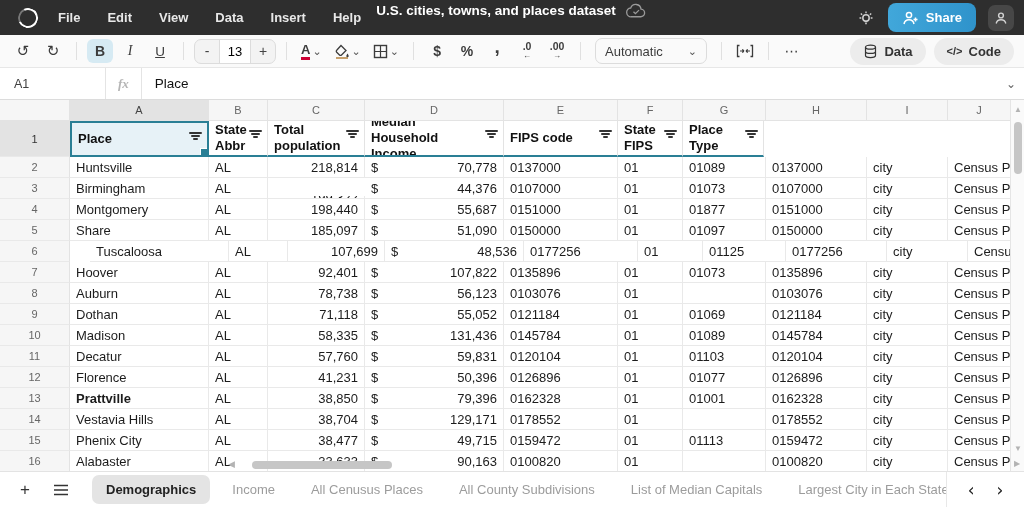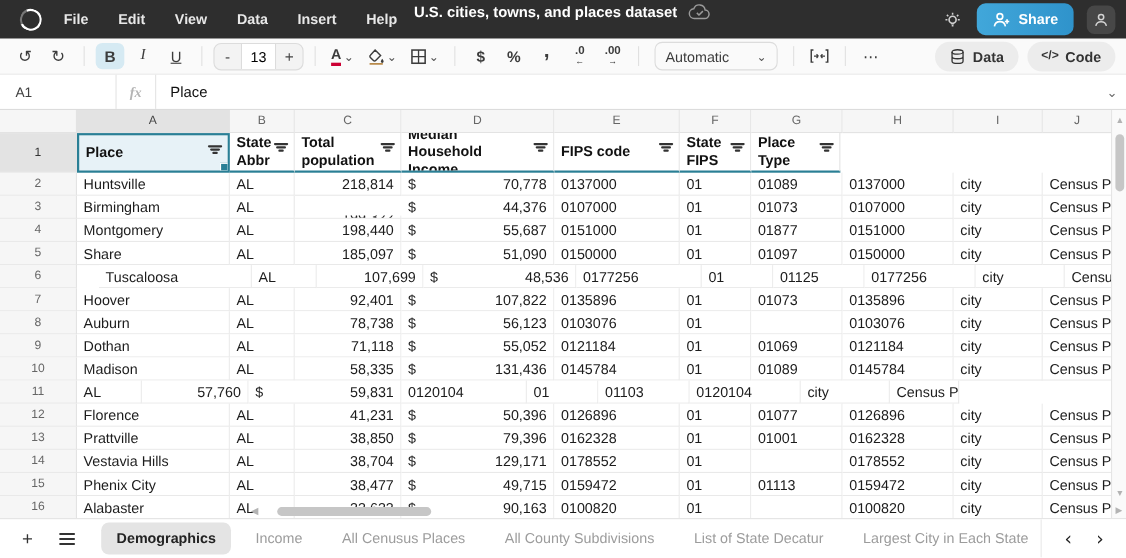--- a/index.html
+++ b/index.html
@@ -429,20 +429,21 @@
           </div>
           <div class="cell" style="flex-basis: 114px; width: 114px;">0145784</div>
           <div class="cell" style="flex-basis: 65px; width: 65px;">01</div>
           <div class="cell" style="flex-basis: 83px; width: 83px;">01089</div>
           <div class="cell" style="flex-basis: 101px; width: 101px;">0145784</div>
           <div class="cell" style="flex-basis: 81px; width: 81px;">city</div>
           <div class="cell" style="flex-basis: 63px; width: 63px;">Census Pla</div>
         </div>
         <div class="row">
           <div class="rownum">11</div>
+          <div class="cell" style="flex-basis: 139px; width: 139px;">Decatur</div>
           <div class="cell" style="flex-basis: 59px; width: 59px;">AL</div>
           <div class="cell num" style="flex-basis: 97px; width: 97px;">57,760</div>
           <div class="cell acct" style="flex-basis: 139px; width: 139px;">
             <div class="">$</div>
             <div class="">59,831</div>
           </div>
           <div class="cell" style="flex-basis: 114px; width: 114px;">0120104</div>
           <div class="cell" style="flex-basis: 65px; width: 65px;">01</div>
           <div class="cell" style="flex-basis: 83px; width: 83px;">01103</div>
           <div class="cell" style="flex-basis: 101px; width: 101px;">0120104</div>
@@ -460,21 +461,21 @@
           </div>
           <div class="cell" style="flex-basis: 114px; width: 114px;">0126896</div>
           <div class="cell" style="flex-basis: 65px; width: 65px;">01</div>
           <div class="cell" style="flex-basis: 83px; width: 83px;">01077</div>
           <div class="cell" style="flex-basis: 101px; width: 101px;">0126896</div>
           <div class="cell" style="flex-basis: 81px; width: 81px;">city</div>
           <div class="cell" style="flex-basis: 63px; width: 63px;">Census Pla</div>
         </div>
         <div class="row">
           <div class="rownum">13</div>
-          <div class="cell" style="flex-basis: 139px; width: 139px;">Prattville</div>
+          <div class="cell" style="flex-basis: 139px; width: 139px; font-weight: bold;">Prattville</div>
           <div class="cell" style="flex-basis: 59px; width: 59px;">AL</div>
           <div class="cell num" style="flex-basis: 97px; width: 97px;">38,850</div>
           <div class="cell acct" style="flex-basis: 139px; width: 139px;">
             <div class="">$</div>
             <div class="">79,396</div>
           </div>
           <div class="cell" style="flex-basis: 114px; width: 114px;">0162328</div>
           <div class="cell" style="flex-basis: 65px; width: 65px;">01</div>
           <div class="cell" style="flex-basis: 83px; width: 83px;">01001</div>
           <div class="cell" style="flex-basis: 101px; width: 101px;">0162328</div>
@@ -545,21 +546,21 @@
     <div class="tab-list">
       <svg width="16" height="12" viewBox="0 0 16 12">
         <path d="M1 1.5h14M1 6h14M1 10.5h14" stroke="#333" stroke-width="1.7"></path>
       </svg>
     </div>
     <div class="tabs" id="tabs">
         <div class="tab active">Demographics</div>
         <div class="tab">Income</div>
         <div class="tab">All Cenusus Places</div>
         <div class="tab">All County Subdivisions</div>
-        <div class="tab">List of State Decatur</div>
+        <div class="tab">List of Median Capitals</div>
         <div class="tab">Largest City in Each State</div>
         <div class="tab">S</div>
       </div>
     <div class="tabnav">
       <span>‹</span>
       <span>›</span>
     </div>
   </div>
 
 </div>

